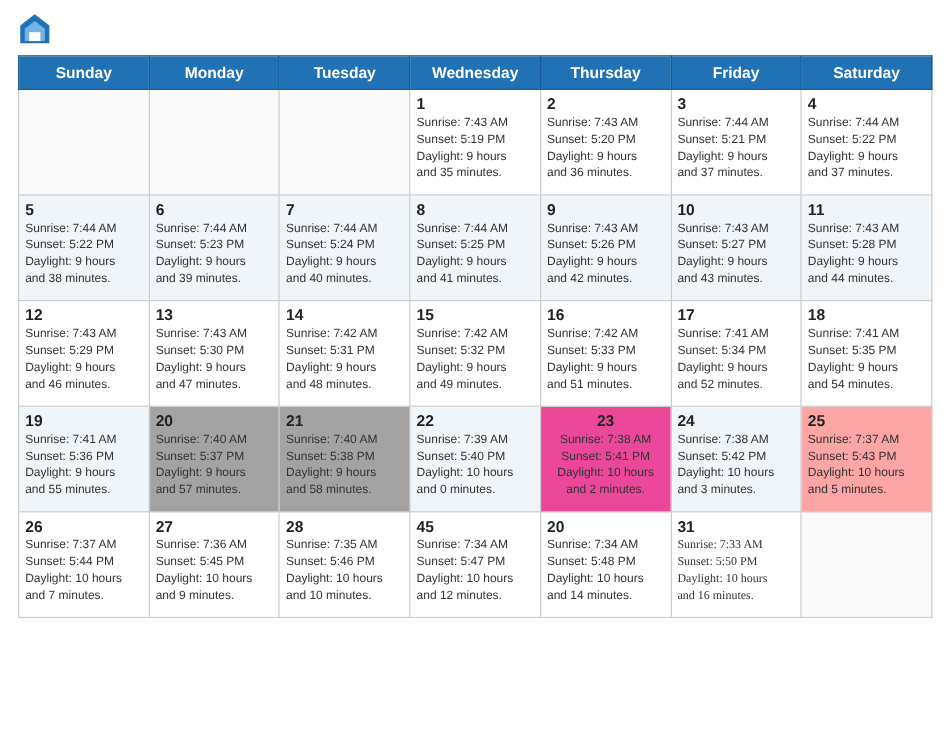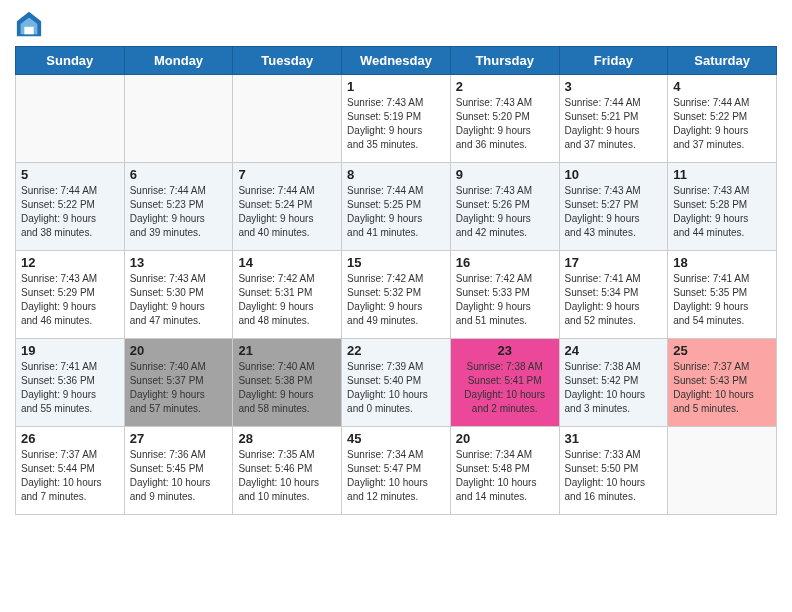--- a/index.html
+++ b/index.html
@@ -353,21 +353,21 @@
           </td>
           <td>
             <span class="day-number">20</span>
             <div class="day-info" style="white-space: pre-line;">Sunrise: 7:34 AM
 Sunset: 5:48 PM
 Daylight: 10 hours
 and 14 minutes.</div>
           </td>
           <td>
             <span class="day-number">31</span>
-            <div class="day-info" style="white-space: pre-line;">Sunrise: 7:33 AM
+            <div class="day-info" style="white-space: pre-line; font-family: Liberation Serif, serif;">Sunrise: 7:33 AM
 Sunset: 5:50 PM
 Daylight: 10 hours
 and 16 minutes.</div>
           </td>
           <td class="empty-cell"></td>
         </tr>
       </tbody>
   </table>
 </div>
 

